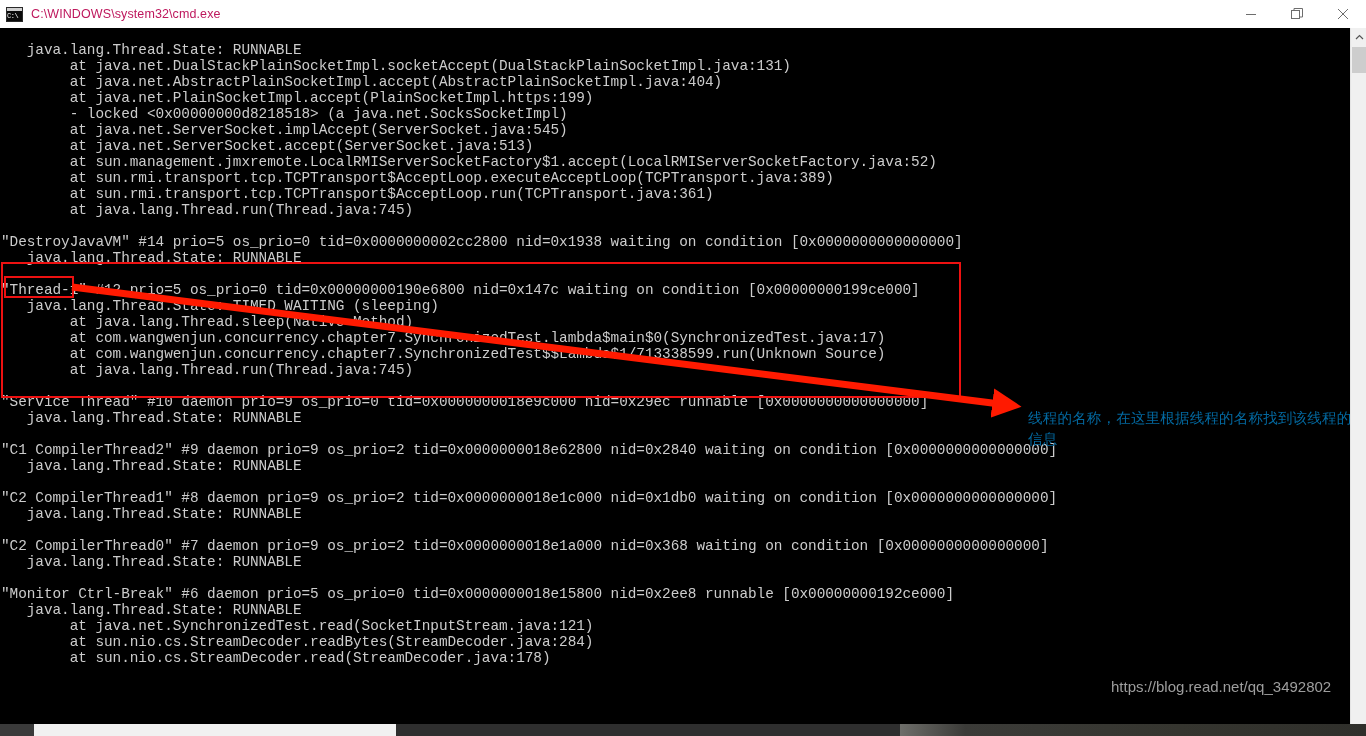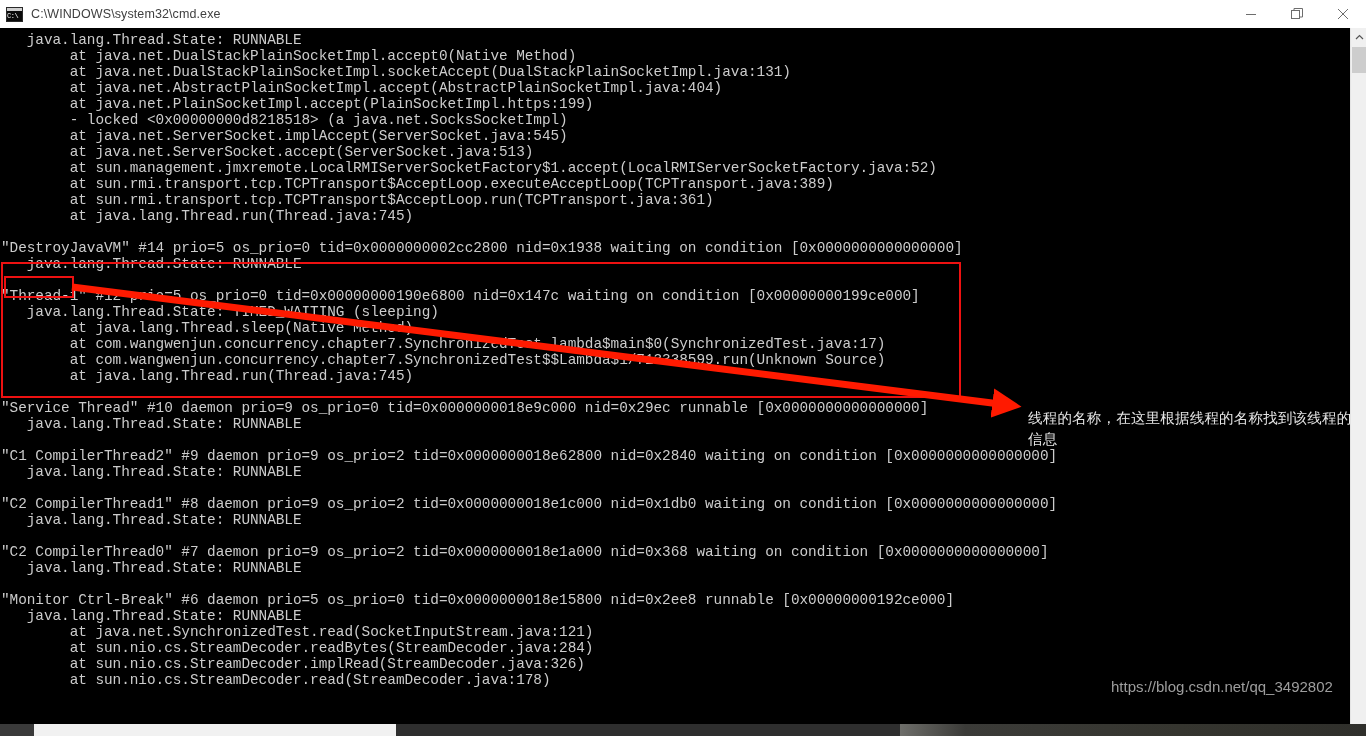--- a/index.html
+++ b/index.html
@@ -59,21 +59,21 @@
     color: #ffffff;
     font-family: "Liberation Mono", monospace;
     font-size: 7px;
     line-height: 10px;
     letter-spacing: -0.5px;
     white-space: nowrap;
     overflow: hidden;
   }
   .tb-title {
     font-size: 12.5px;
-    color: #404040;
+    color: #be185d;
     white-space: nowrap;
     letter-spacing: 0.1px;
   }
   .tb-spacer { flex: 1 1 auto; }
   .tb-btn {
     width: 46px;
     height: 28px;
     display: flex;
     align-items: center;
     justify-content: center;
@@ -87,21 +87,21 @@
     left: 0;
     top: 28px;
     width: 1350px;
     height: 696px;
     background: #000000;
     overflow: hidden;
   }
   .console-inner {
     position: absolute;
     left: 0;
-    top: 4px;
+    top: 14px;
     padding-left: 1px;
   }
   .line {
     font-family: "Liberation Mono", monospace;
     font-size: 14.4px;
     line-height: 16px;
     height: 16px;
     color: #cccccc;
     white-space: pre;
     letter-spacing: -0.05px;
@@ -134,21 +134,21 @@
     top: 0;
     width: 1366px;
     height: 736px;
     pointer-events: none;
   }
   .anno-text {
     position: absolute;
     left: 1028px;
     top: 408px;
     width: 330px;
-    color: #e5e5e5;
+    color: #0369a1;
     font-family: Liberation Sans, sans-serif;
     font-size: 14.5px;
     line-height: 21px;
     letter-spacing: 0.2px;
   }
 
   
   .watermark {
     position: absolute;
     left: 1111px;
@@ -257,21 +257,20 @@
       <svg width="12" height="12" viewBox="0 0 12 12">
         <line x1="1" y1="1" x2="11" y2="11" stroke="#6d6d6d" stroke-width="1"></line>
         <line x1="11" y1="1" x2="1" y2="11" stroke="#6d6d6d" stroke-width="1"></line>
       </svg>
     </div>
   </div>
 
   <div class="console">
     <div class="console-inner" id="console-lines">
         <div class="line">   java.lang.Thread.State: RUNNABLE</div>
-        <div class="line">        at java.net.DualStackPlainSocketImpl.accept0(Native Method)</div>
         <div class="line">        at java.net.DualStackPlainSocketImpl.socketAccept(DualStackPlainSocketImpl.java:131)</div>
         <div class="line">        at java.net.AbstractPlainSocketImpl.accept(AbstractPlainSocketImpl.java:404)</div>
         <div class="line">        at java.net.PlainSocketImpl.accept(PlainSocketImpl.https:199)</div>
         <div class="line">        - locked &lt;0x00000000d8218518&gt; (a java.net.SocksSocketImpl)</div>
         <div class="line">        at java.net.ServerSocket.implAccept(ServerSocket.java:545)</div>
         <div class="line">        at java.net.ServerSocket.accept(ServerSocket.java:513)</div>
         <div class="line">        at sun.management.jmxremote.LocalRMIServerSocketFactory$1.accept(LocalRMIServerSocketFactory.java:52)</div>
         <div class="line">        at sun.rmi.transport.tcp.TCPTransport$AcceptLoop.executeAcceptLoop(TCPTransport.java:389)</div>
         <div class="line">        at sun.rmi.transport.tcp.TCPTransport$AcceptLoop.run(TCPTransport.java:361)</div>
         <div class="line">        at java.lang.Thread.run(Thread.java:745)</div>
@@ -295,40 +294,39 @@
         <div class="line">"C2 CompilerThread1" #8 daemon prio=9 os_prio=2 tid=0x0000000018e1c000 nid=0x1db0 waiting on condition [0x0000000000000000]</div>
         <div class="line">   java.lang.Thread.State: RUNNABLE</div>
         <div class="line"></div>
         <div class="line">"C2 CompilerThread0" #7 daemon prio=9 os_prio=2 tid=0x0000000018e1a000 nid=0x368 waiting on condition [0x0000000000000000]</div>
         <div class="line">   java.lang.Thread.State: RUNNABLE</div>
         <div class="line"></div>
         <div class="line">"Monitor Ctrl-Break" #6 daemon prio=5 os_prio=0 tid=0x0000000018e15800 nid=0x2ee8 runnable [0x00000000192ce000]</div>
         <div class="line">   java.lang.Thread.State: RUNNABLE</div>
         <div class="line">        at java.net.SynchronizedTest.read(SocketInputStream.java:121)</div>
         <div class="line">        at sun.nio.cs.StreamDecoder.readBytes(StreamDecoder.java:284)</div>
-        <div class="line">        at sun.nio.cs.StreamDecoder.implRead(StreamDecoder.java:326)</div>
         <div class="line">        at sun.nio.cs.StreamDecoder.read(StreamDecoder.java:178)</div>
       </div>
   </div>
 
   <div class="anno-box-big"></div>
   <div class="anno-box-small"></div>
 
   <svg class="anno-arrow" viewBox="0 0 1366 736">
     <defs>
       <marker id="arrowhead" markerWidth="4.2" markerHeight="4.2" refX="1.1" refY="2.1" orient="auto" markerUnits="strokeWidth">
         <polygon points="0,0 4.2,2.1 0,4.2" fill="#ff1a00"></polygon>
       </marker>
     </defs>
     <line x1="72" y1="287" x2="1000" y2="404" stroke="#ff1a00" stroke-width="7" marker-end="url(#arrowhead)"></line>
   </svg>
 
   <div class="anno-text">线程的名称，在这里根据线程的名称找到该线程的信息</div>
 
-  <div class="watermark">https://blog.csdn.net/qq_3492802</div>
+  <div class="watermark">https://blog.read.net/qq_3492802</div>
 
   <div class="vscroll">
     <div class="arrow up">
       <svg width="9" height="6" viewBox="0 0 9 6">
         <path d="M1 5 L4.5 1.5 L8 5" fill="none" stroke="#555555" stroke-width="1.2"></path>
       </svg>
     </div>
     <div class="thumb"></div>
     <div class="arrow down">
       <svg width="9" height="6" viewBox="0 0 9 6">

